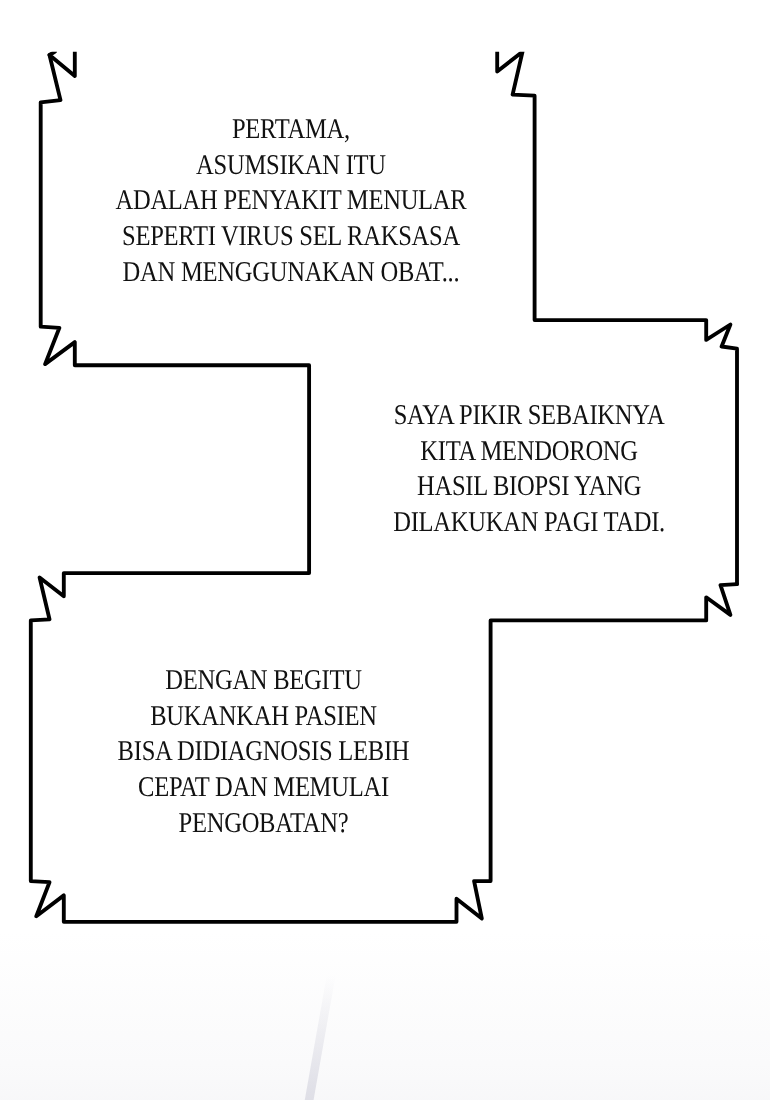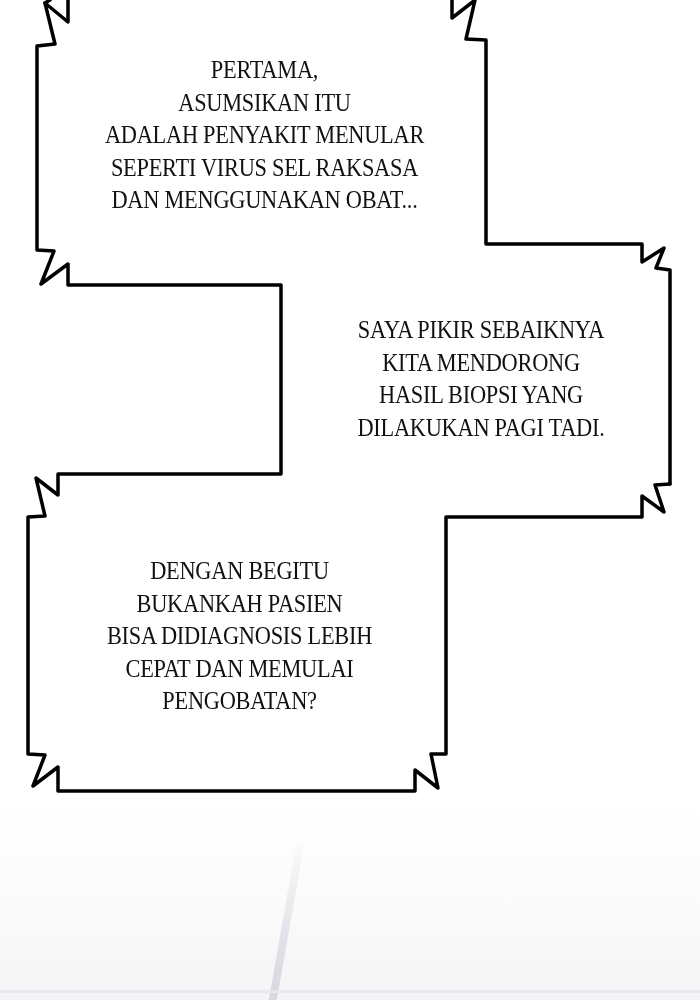--- a/index.html
+++ b/index.html
@@ -1,21 +1,21 @@
 <!DOCTYPE html>
 <html><head>
 <meta charset="utf-8">
 <style>
   html, body { margin: 0; padding: 0; }
   body {
     width: 700px; height: 1000px; position: relative; overflow: hidden;
     background: #ffffff;
     font-family: "Liberation Serif", "DejaVu Serif", serif;
   }
-  .page { position: absolute; inset: 0; }
+  .page { position: absolute; inset: 0; margin-top: 47px; }
   .bg-fade {
     position: absolute; left: 0; top: 800px; width: 700px; height: 200px;
     background: linear-gradient(180deg, #ffffff 0%, #fafafb 60%, #f4f4f6 100%);
   }
   .streak {
     position: absolute; left: 282px; top: 840px; width: 8px; height: 170px;
     background: linear-gradient(180deg, rgba(230,230,236,0) 0%, rgba(222,222,230,0.9) 60%, rgba(214,214,222,1) 100%);
     transform: skewX(-10deg);
   }
   .floor-line {

